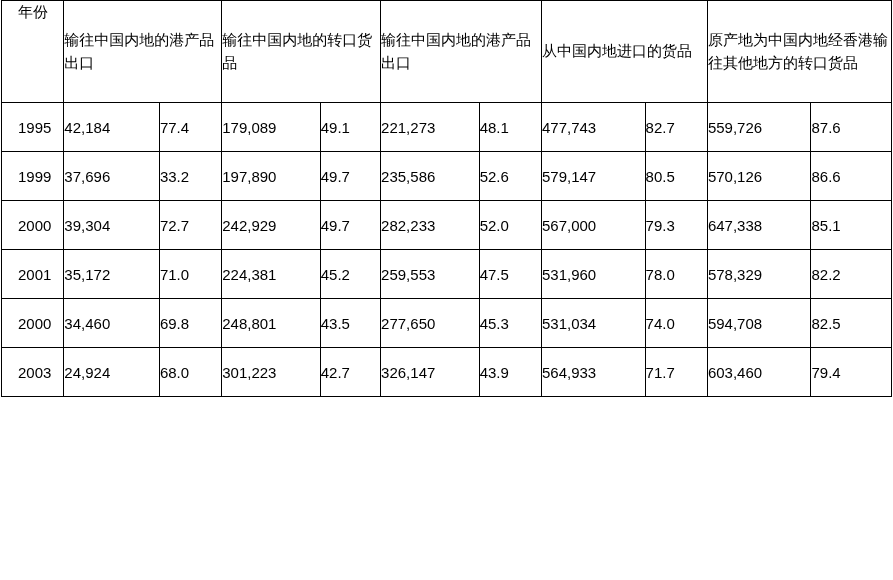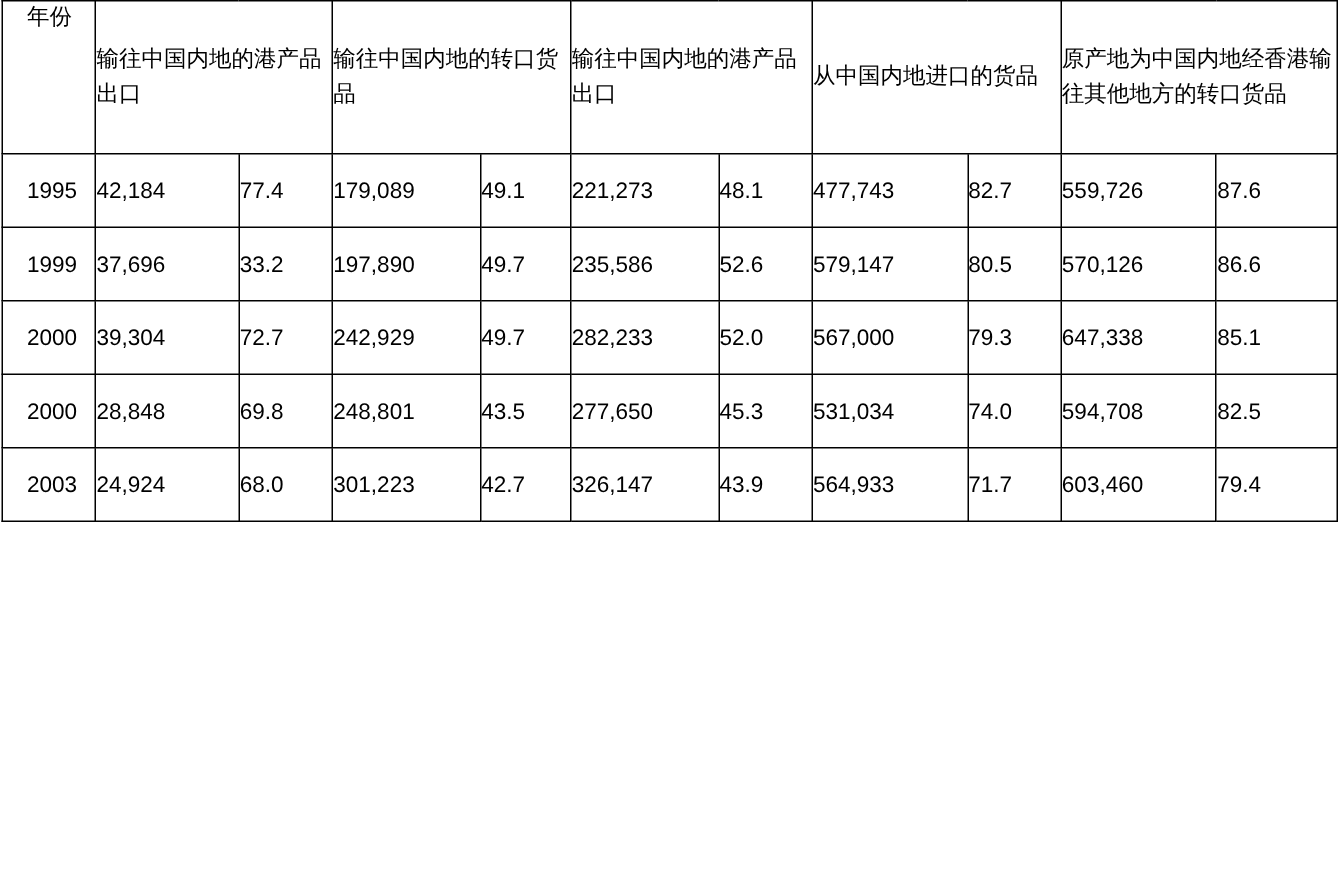--- a/index.html
+++ b/index.html
@@ -134,22 +134,35 @@
         <td>242,929</td>
         <td>49.7</td>
         <td>282,233</td>
         <td>52.0</td>
         <td>567,000</td>
         <td>79.3</td>
         <td>647,338</td>
         <td>85.1</td>
       </tr>
       <tr>
+        <td class="year-cell">2001</td>
+        <td>35,172</td>
+        <td>71.0</td>
+        <td>224,381</td>
+        <td>45.2</td>
+        <td>259,553</td>
+        <td>47.5</td>
+        <td>531,960</td>
+        <td>78.0</td>
+        <td>578,329</td>
+        <td>82.2</td>
+      </tr>
+      <tr>
         <td class="year-cell">2000</td>
-        <td>28,848</td>
+        <td>34,460</td>
         <td>69.8</td>
         <td>248,801</td>
         <td>43.5</td>
         <td>277,650</td>
         <td>45.3</td>
         <td>531,034</td>
         <td>74.0</td>
         <td>594,708</td>
         <td>82.5</td>
       </tr>

